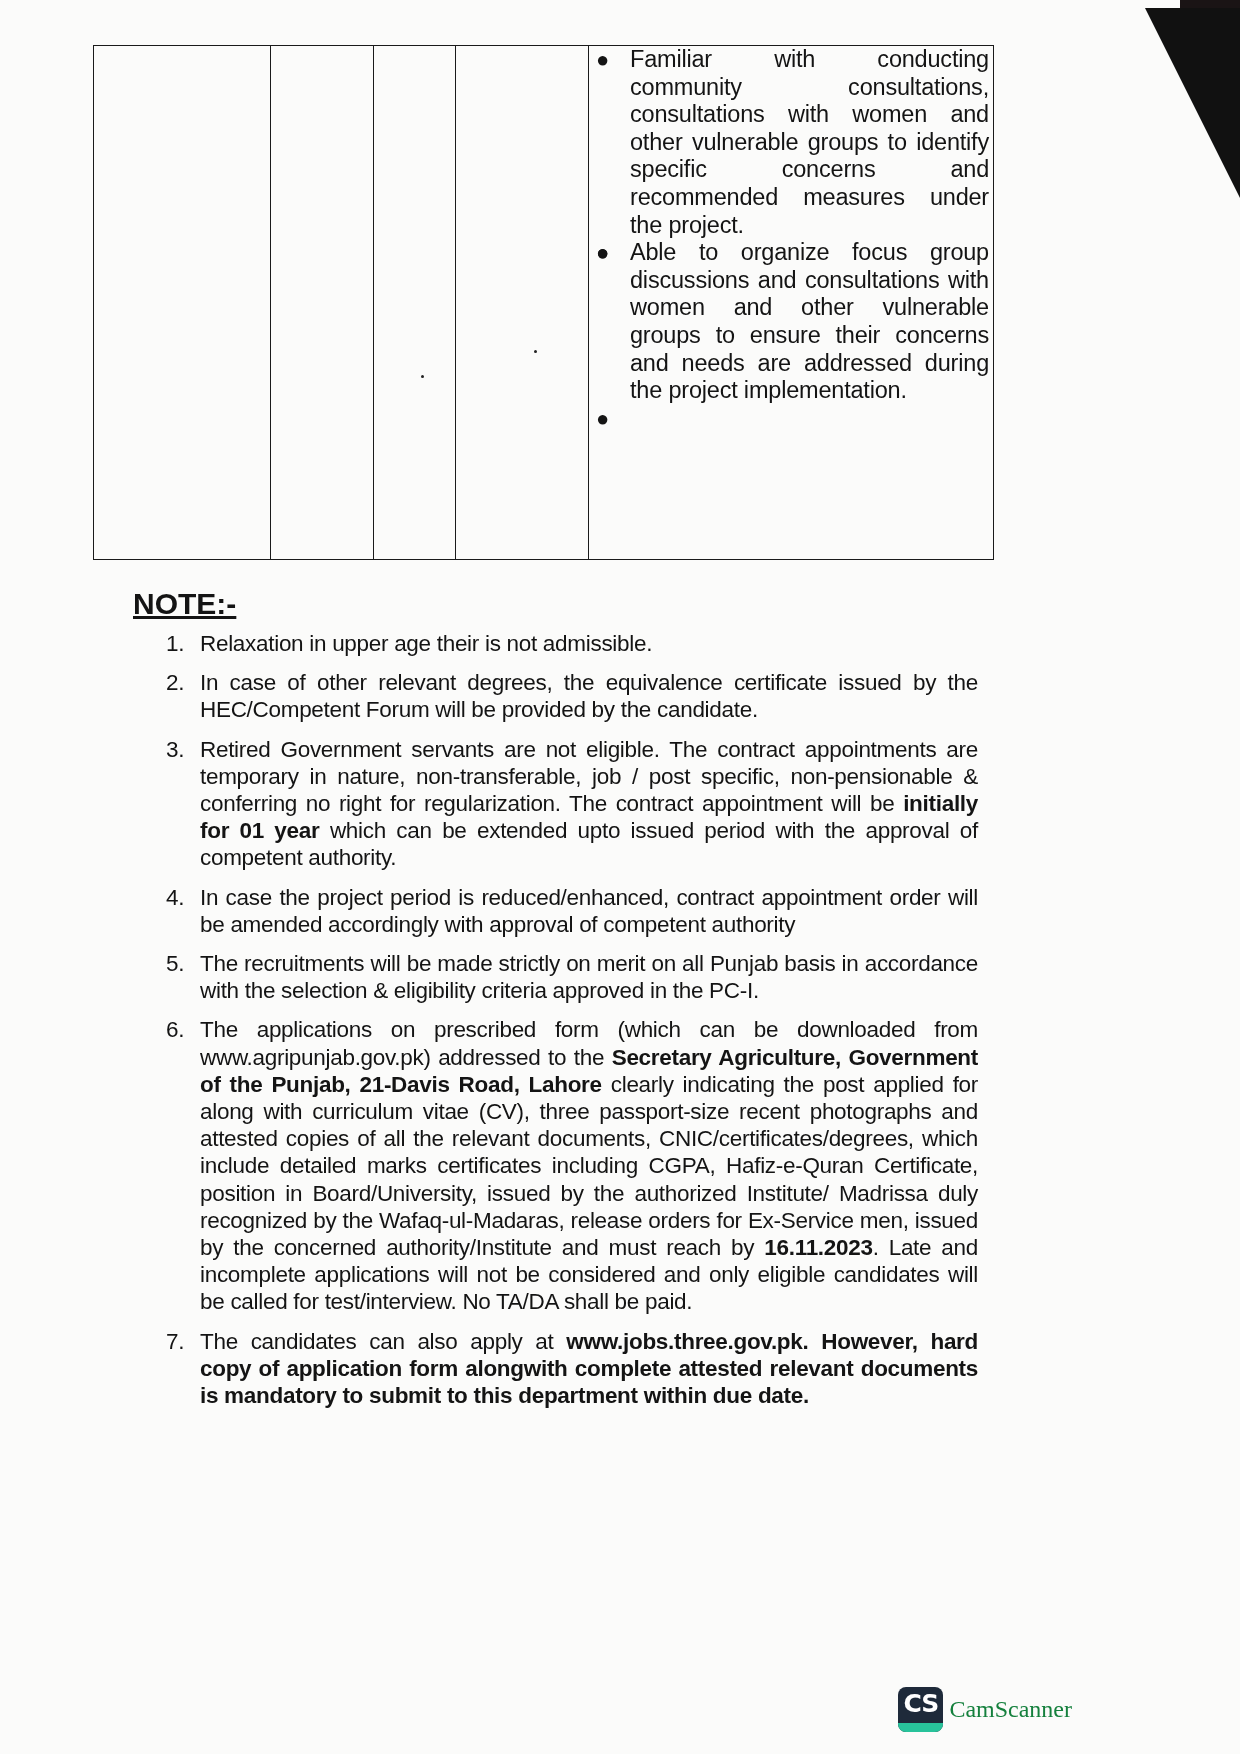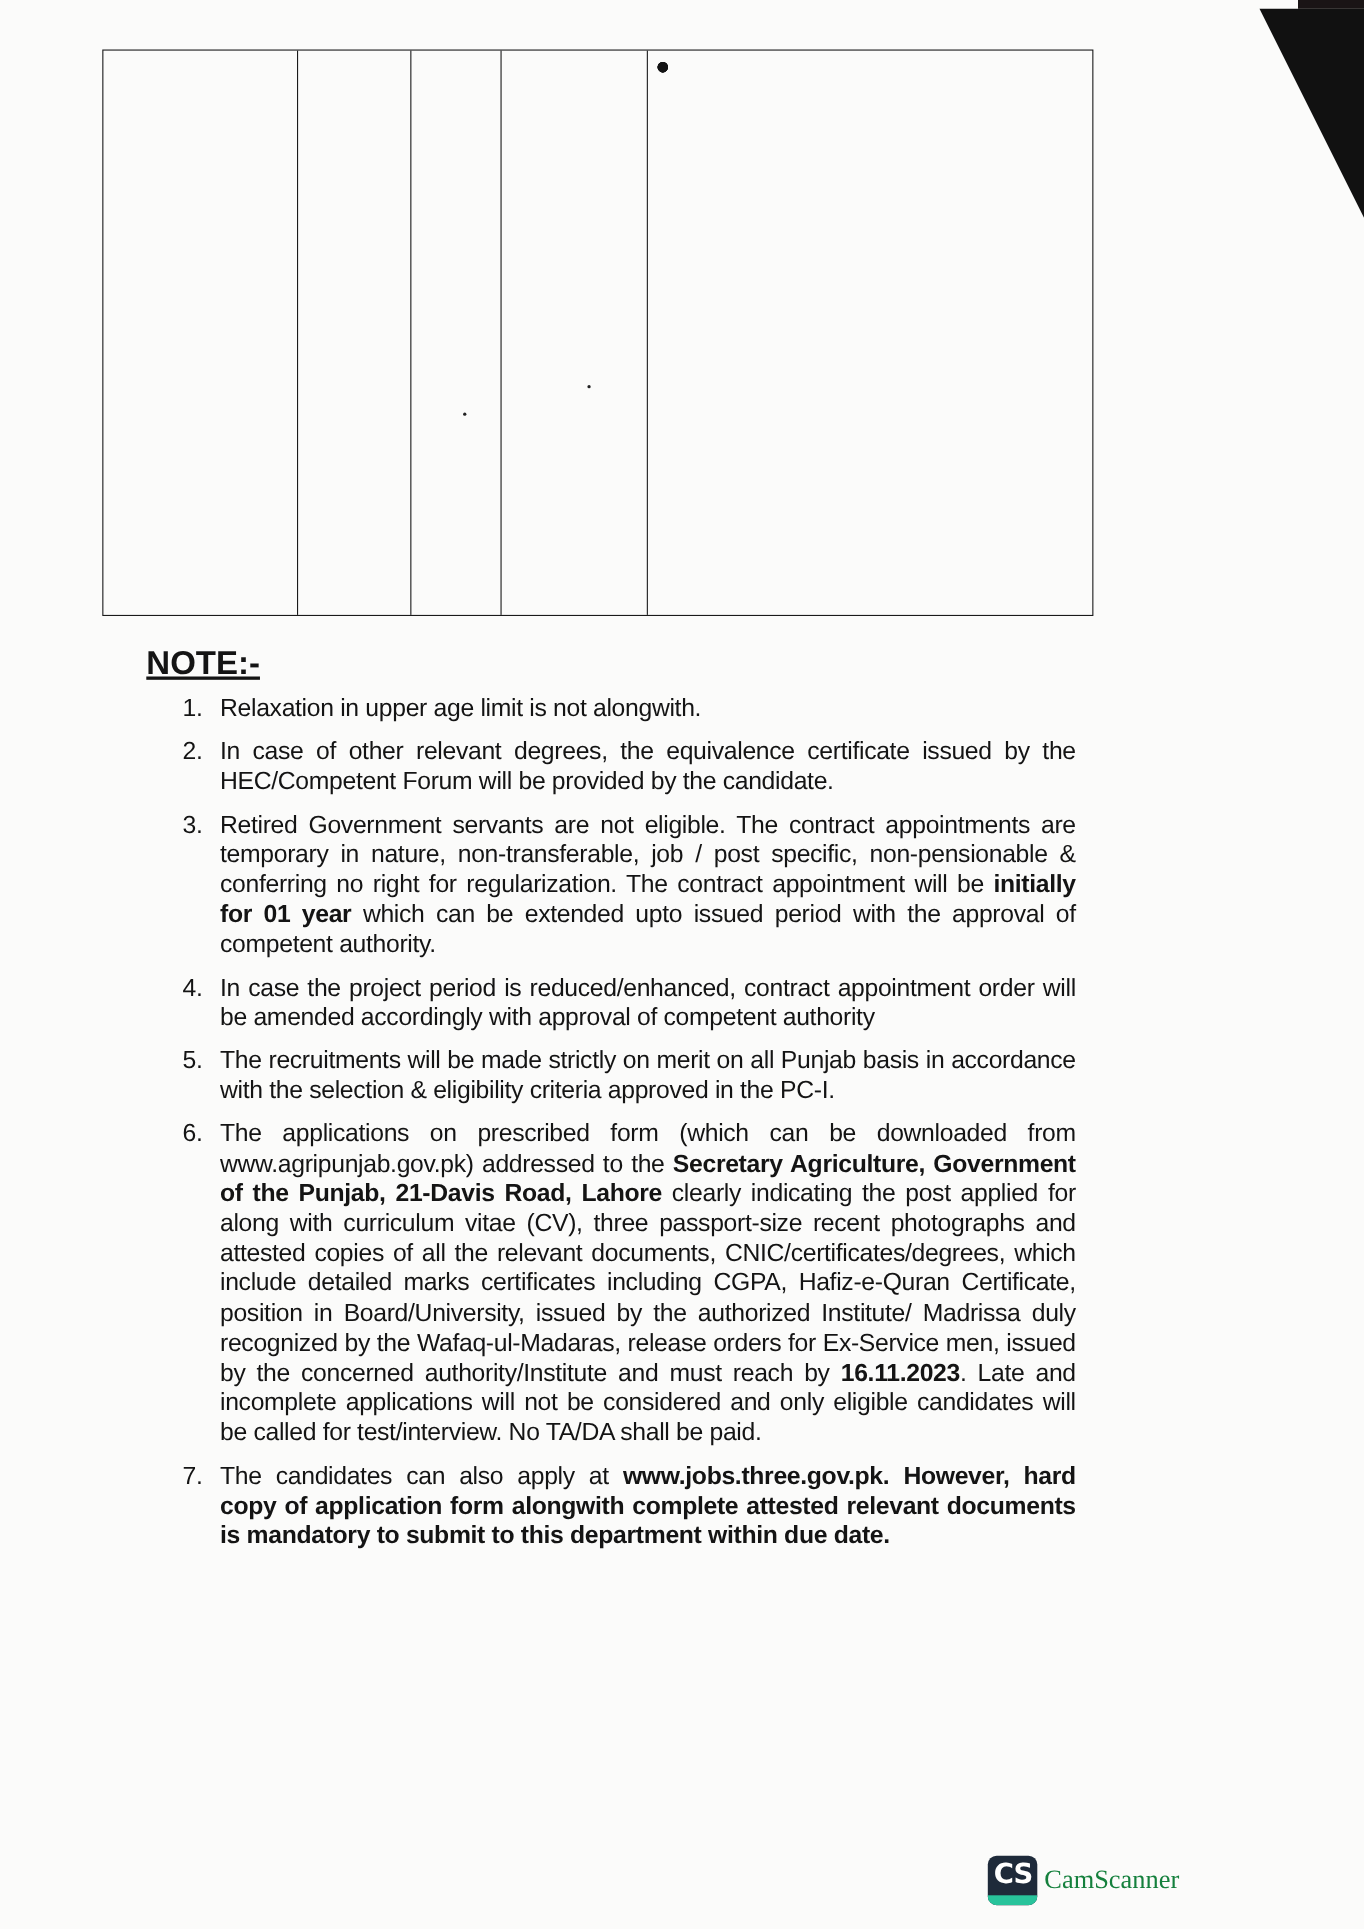--- a/index.html
+++ b/index.html
@@ -84,40 +84,42 @@
   <div class="col-line" style="left:279px"></div>
   <div class="col-line" style="left:361px"></div>
   <div class="col-line" style="left:494px"></div>
   <div class="stray-dot" style="left:327px; top:329px"></div>
   <div class="stray-dot" style="left:440px; top:304px"></div>
 
   <div class="req-cell">
     <ul class="req-list">
       <li class="req-item">
         <span class="bullet">●</span>
+        <span>Familiar with conducting community consultations, consultations with women and other vulnerable groups to identify specific concerns and recommended measures under the project.</span>
       </li>
       <li class="req-item">
         <span class="bullet">●</span>
       </li>
       <li class="req-item">
         <span class="bullet">●</span>
+        <span>Able to organize focus group discussions and consultations with women and other vulnerable groups to ensure their concerns and needs are addressed during the project implementation.</span>
       </li>
       <li class="req-item">
         <span class="bullet">●</span>
       </li>
     </ul>
   </div>
 </div>
 
 <div class="note-heading">NOTE:-</div>
 
 <ol class="notes">
   <li class="note-item">
     <span class="note-num">1.</span>
-    <span>Relaxation in upper age limit is not alongwith.</span>
+    <span>Relaxation in upper age their is not admissible.</span>
   </li>
   <li class="note-item">
     <span class="note-num">2.</span>
     <span>In case of other relevant degrees, the equivalence certificate issued by the HEC/Competent Forum will be provided by the candidate.</span>
   </li>
   <li class="note-item">
     <span class="note-num">3.</span>
     <span>Retired Government servants are not eligible. The contract appointments are temporary in nature, non-transferable, job / post specific, non-pensionable &amp; conferring no right for regularization. The contract appointment will be </span><span class="b">initially for 01 year</span><span> which can be extended upto issued period with the approval of competent authority.</span>
   </li>
   <li class="note-item">

